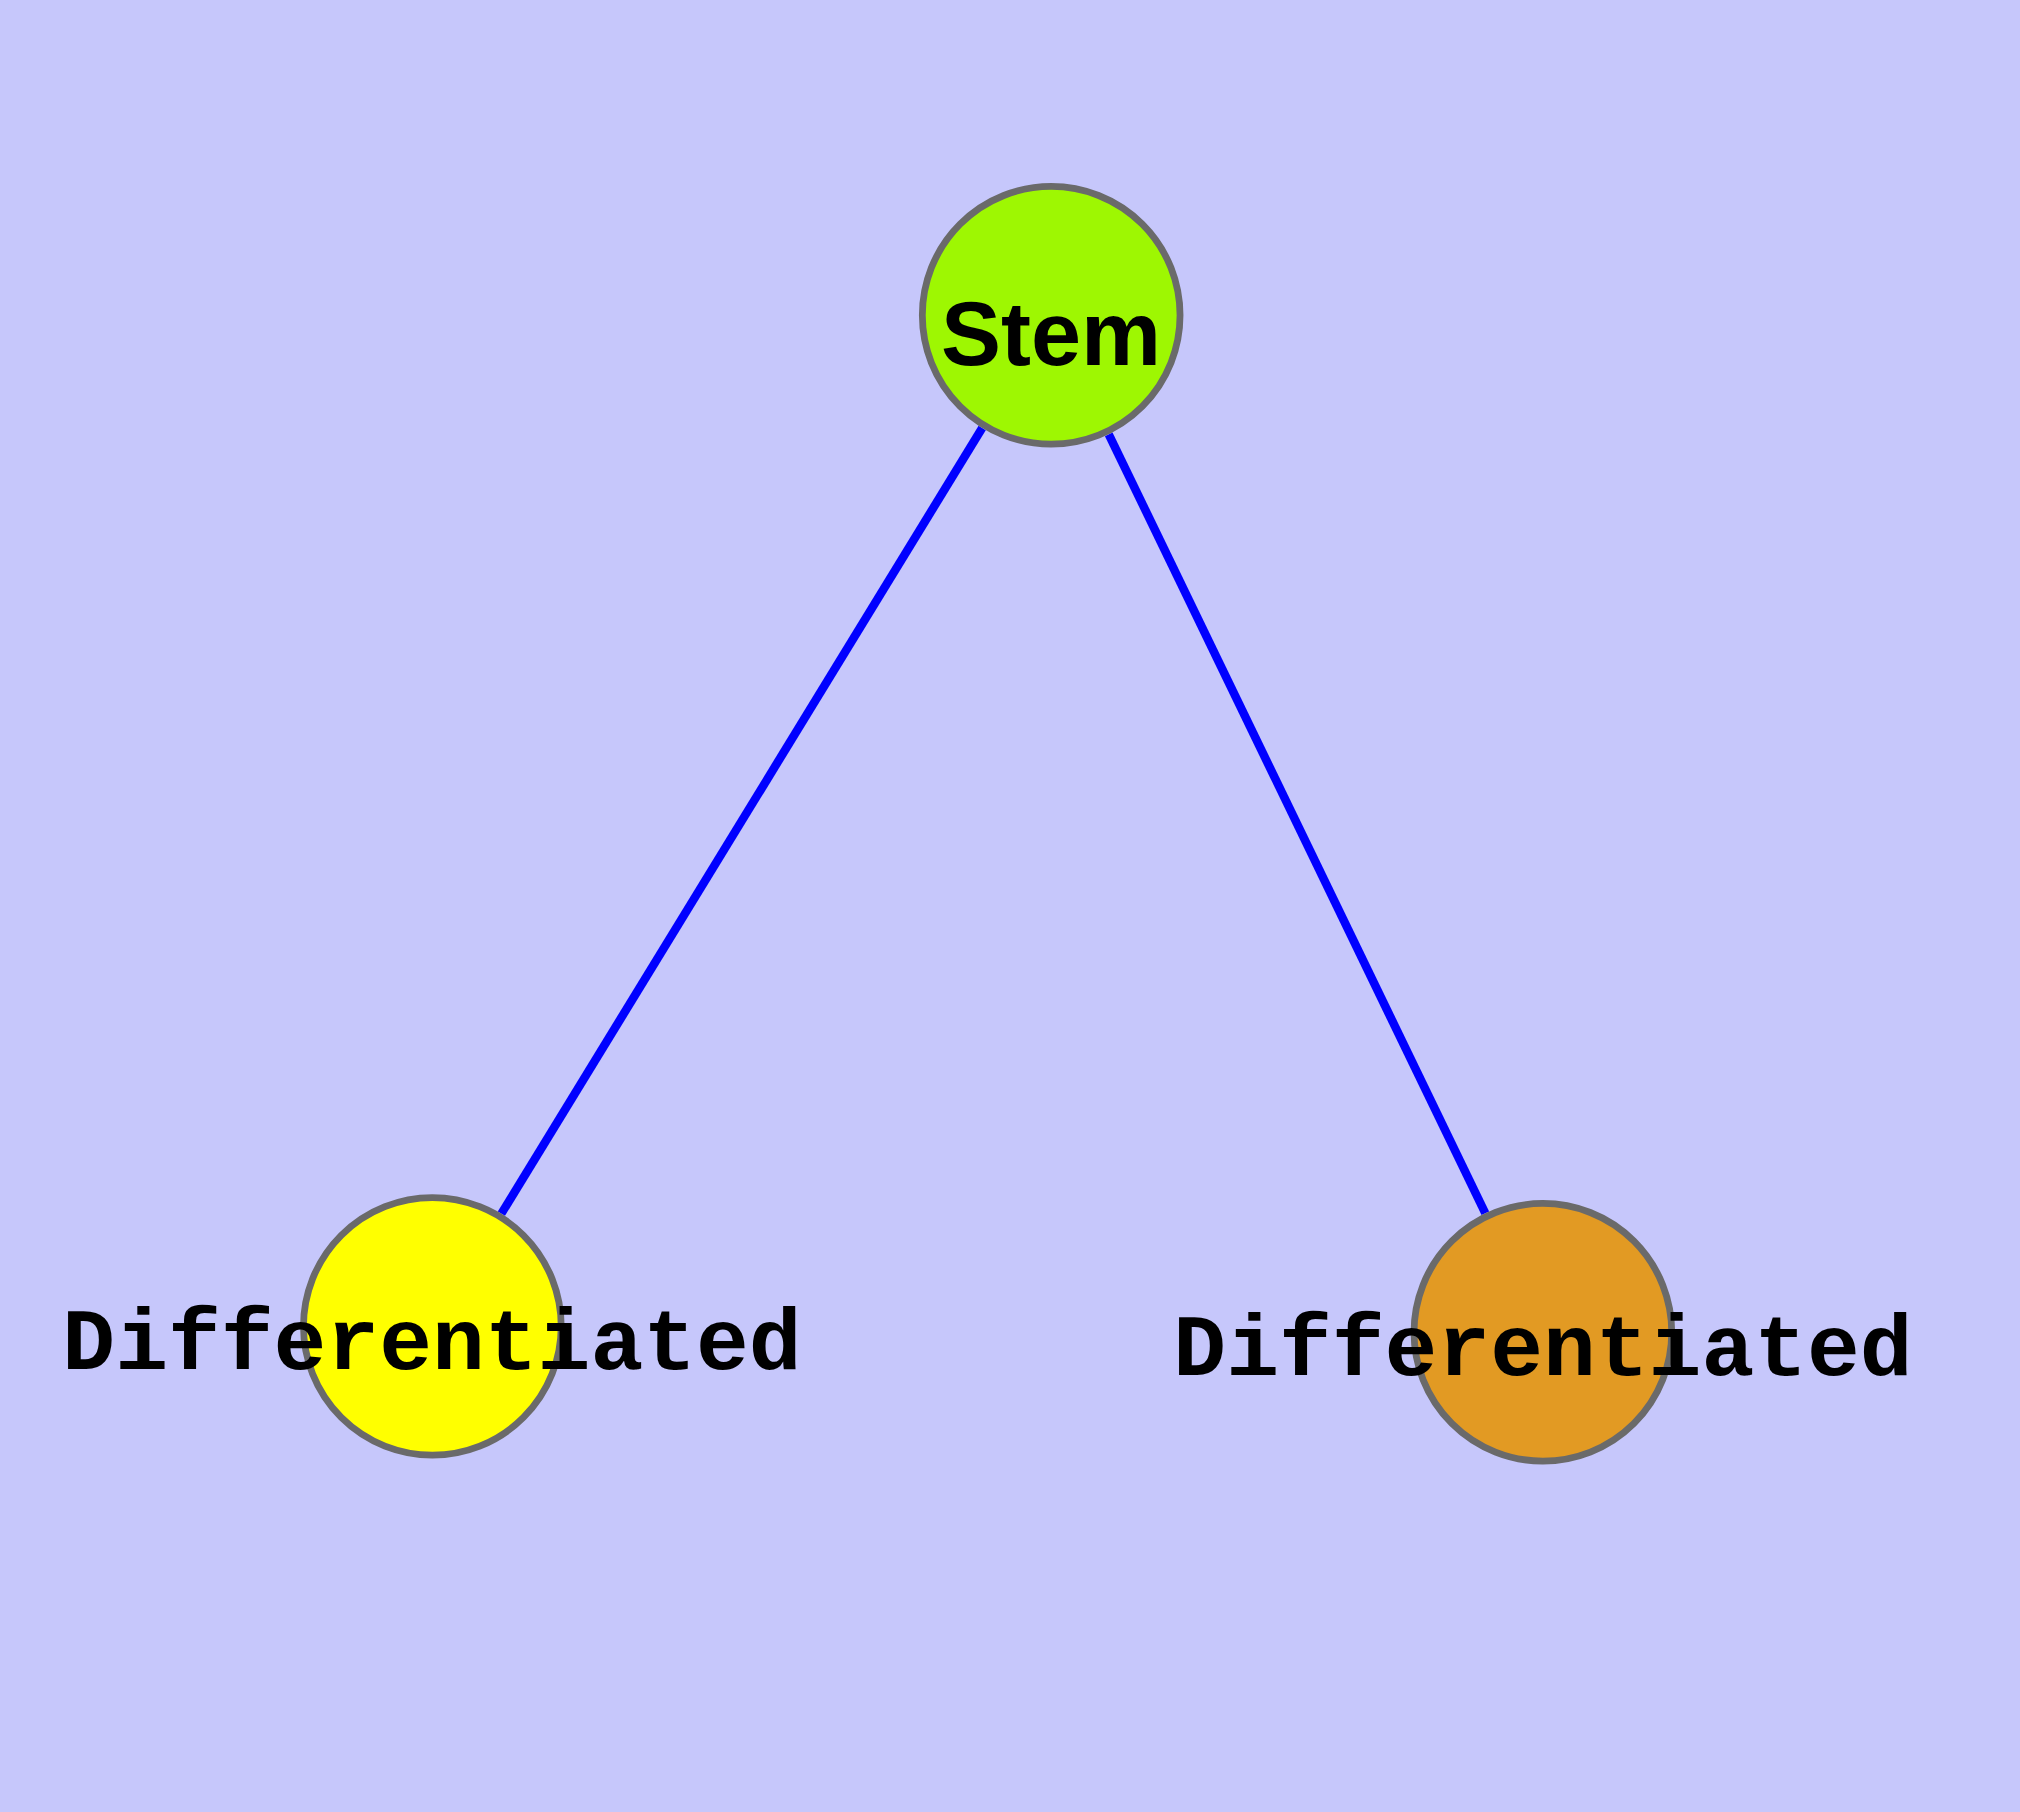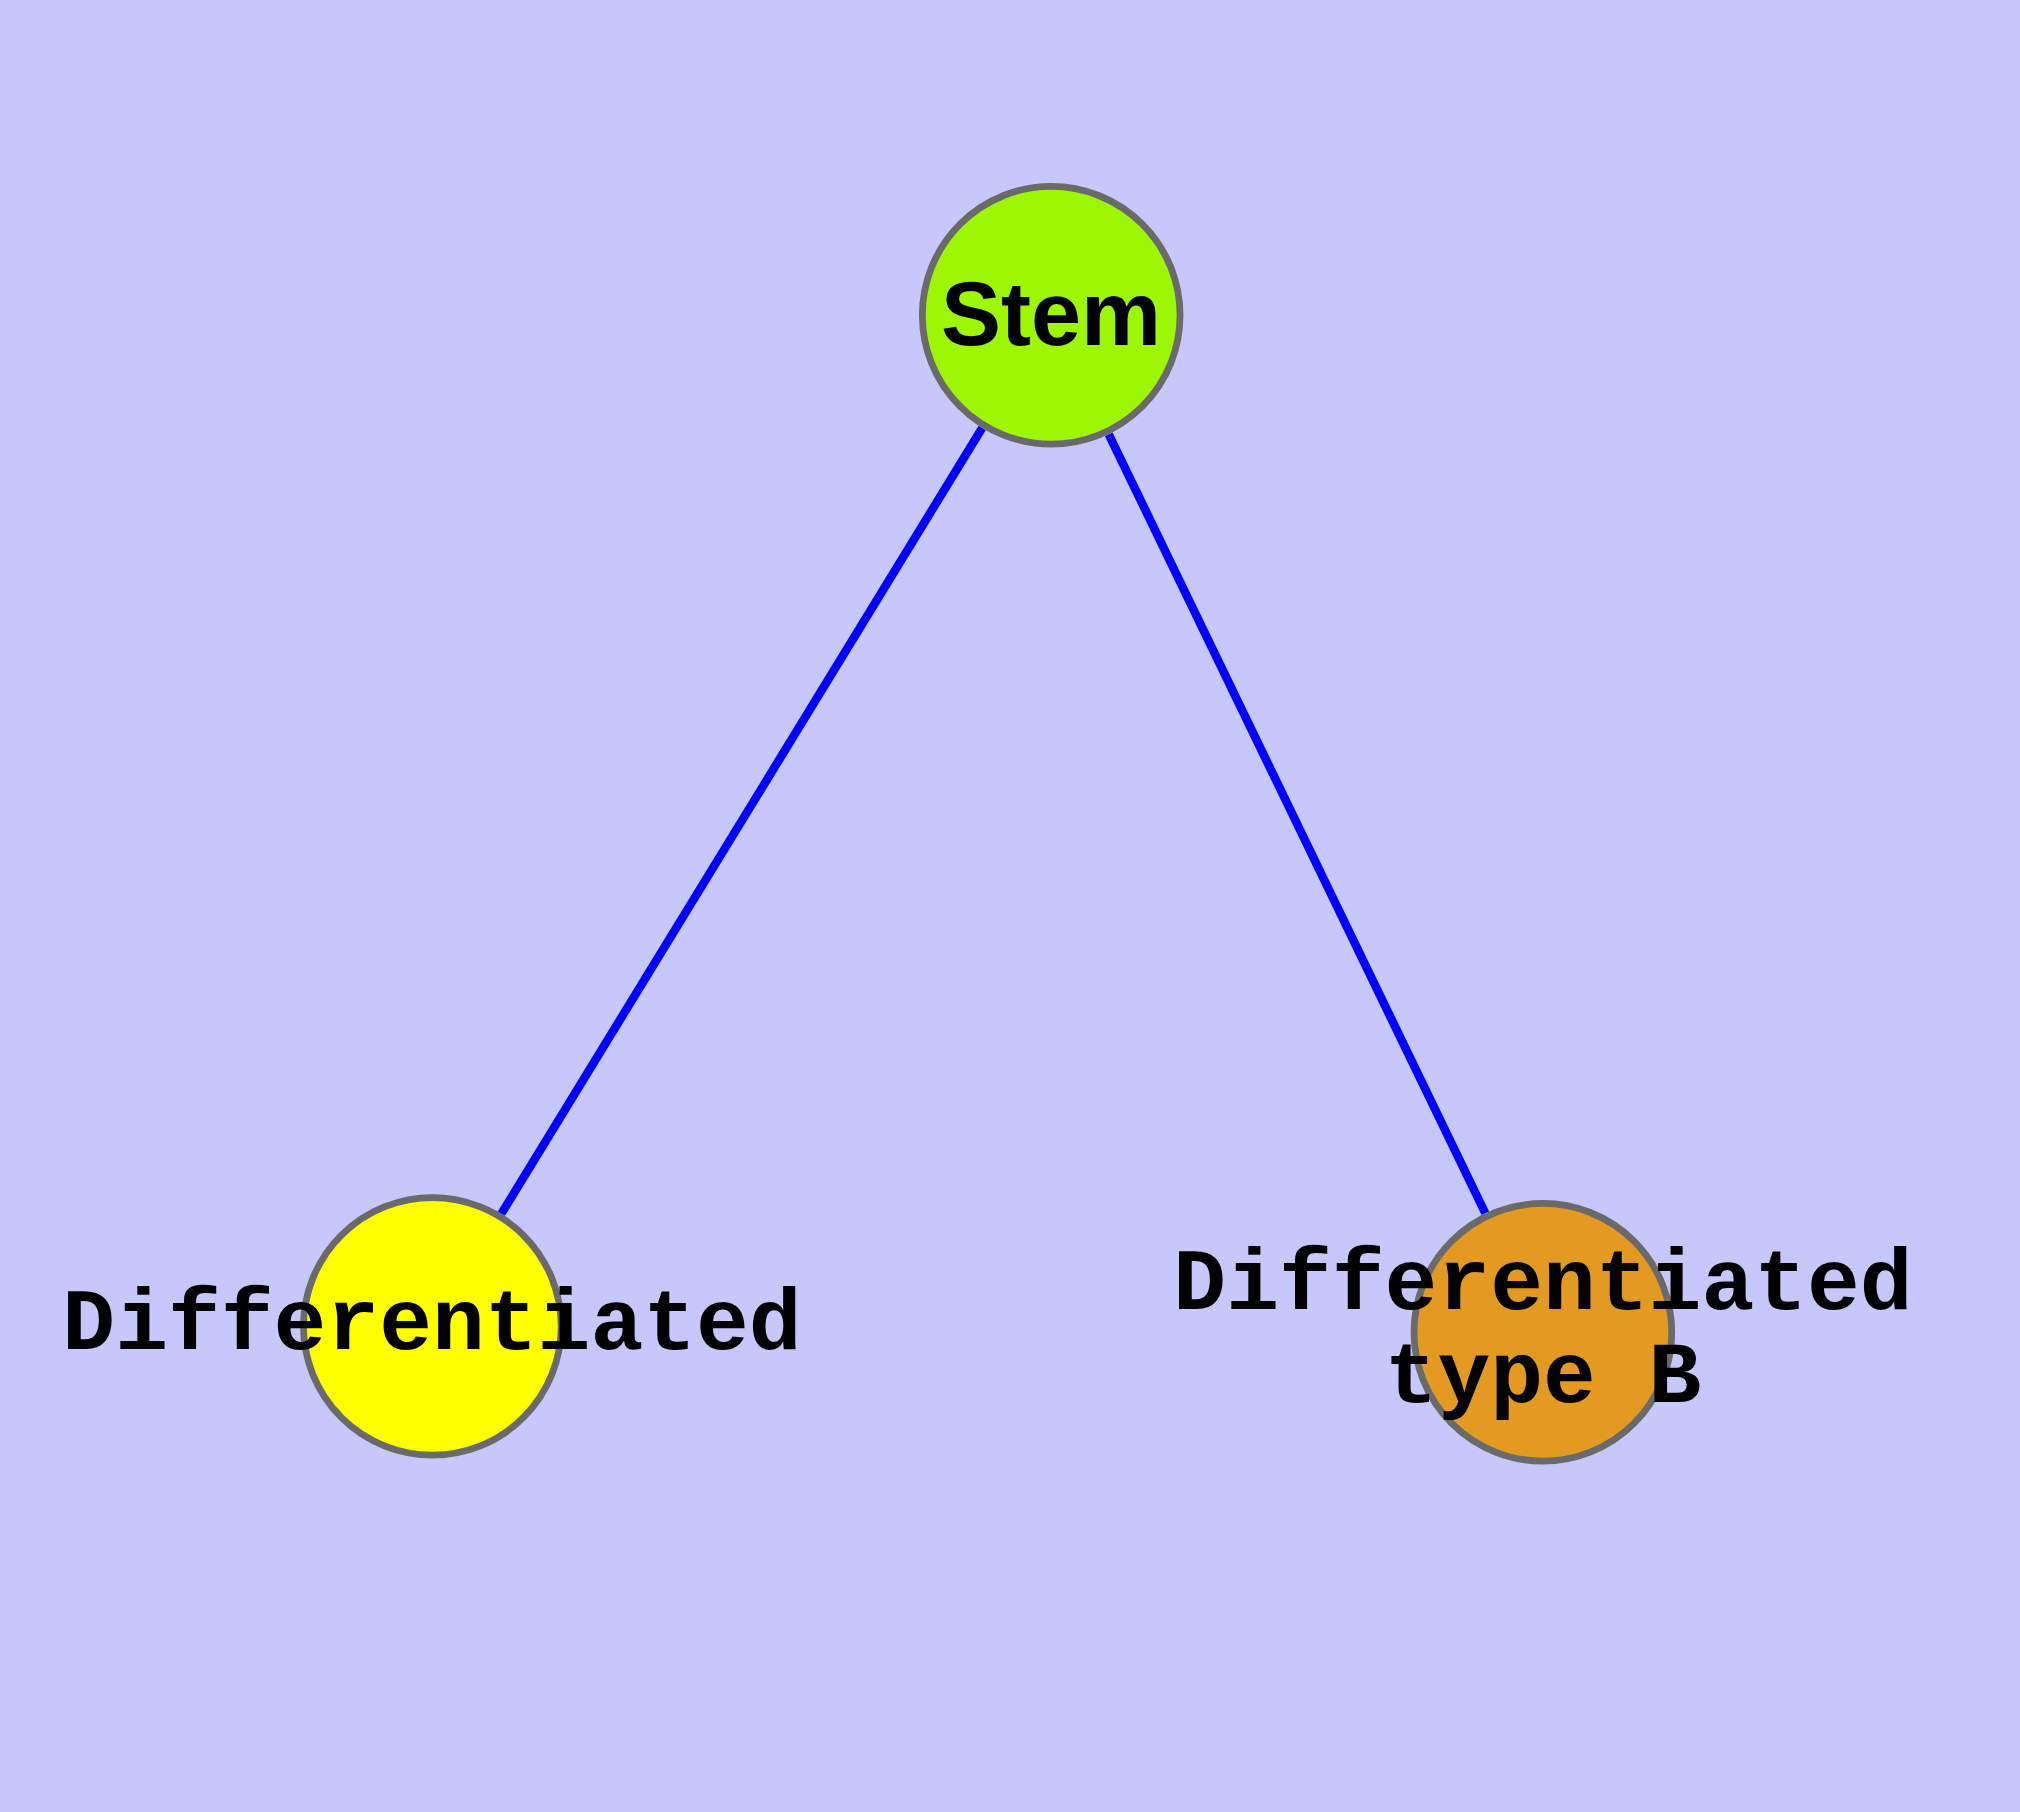--- a/index.html
+++ b/index.html
@@ -19,27 +19,28 @@
     position: absolute;
     top: 0;
     left: 0;
     width: 2021px;
     height: 1812px;
     display: block;
   }
   .node-label {
     position: absolute;
     white-space: pre;
-    text-align: center;
+    text-align: left;
     color: #000000;
     font-family: "Liberation Sans", sans-serif;
     font-weight: bold;
     line-height: 1.06;
     pointer-events: none;
     transform: translate(-50%, -50%);
+    margin-top: 20px;
   }
   .label-stem {
     font-size: 90px;
   }
   .label-multi {
     font-size: 88px;
     font-family: Liberation Mono, monospace;
   }
 </style>
 </head>
@@ -58,17 +59,17 @@
     <g id="node-layer">
         <circle cx="1240" cy="372" r="152" fill="#9EF702" stroke="#6A6A6A" stroke-width="8"></circle>
         <circle cx="510" cy="1565" r="152" fill="#FFFF00" stroke="#6A6A6A" stroke-width="8"></circle>
         <circle cx="1820" cy="1572" r="152" fill="#E29A23" stroke="#6A6A6A" stroke-width="8"></circle>
       </g>
   </svg>
 
   <div id="label-layer">
       <div class="node-label label-stem" style="left: 1051px; top: 315px; font-size: 90px; color: rgb(0, 0, 0);"><div>Stem</div></div>
       <div class="node-label label-multi" style="left: 432px; top: 1326px; font-size: 88px; color: rgb(0, 0, 0);"><div>Differentiated</div></div>
-      <div class="node-label label-multi" style="left: 1543px; top: 1332px; font-size: 88px; color: rgb(0, 0, 0);"><div>Differentiated</div><div>type B</div></div>
+      <div class="node-label label-multi" style="left: 1543px; top: 1332px; font-size: 88px; color: rgb(0, 0, 0);"><div>Differentiated</div></div>
     </div>
 
 </div>
 
 
 </body></html>

